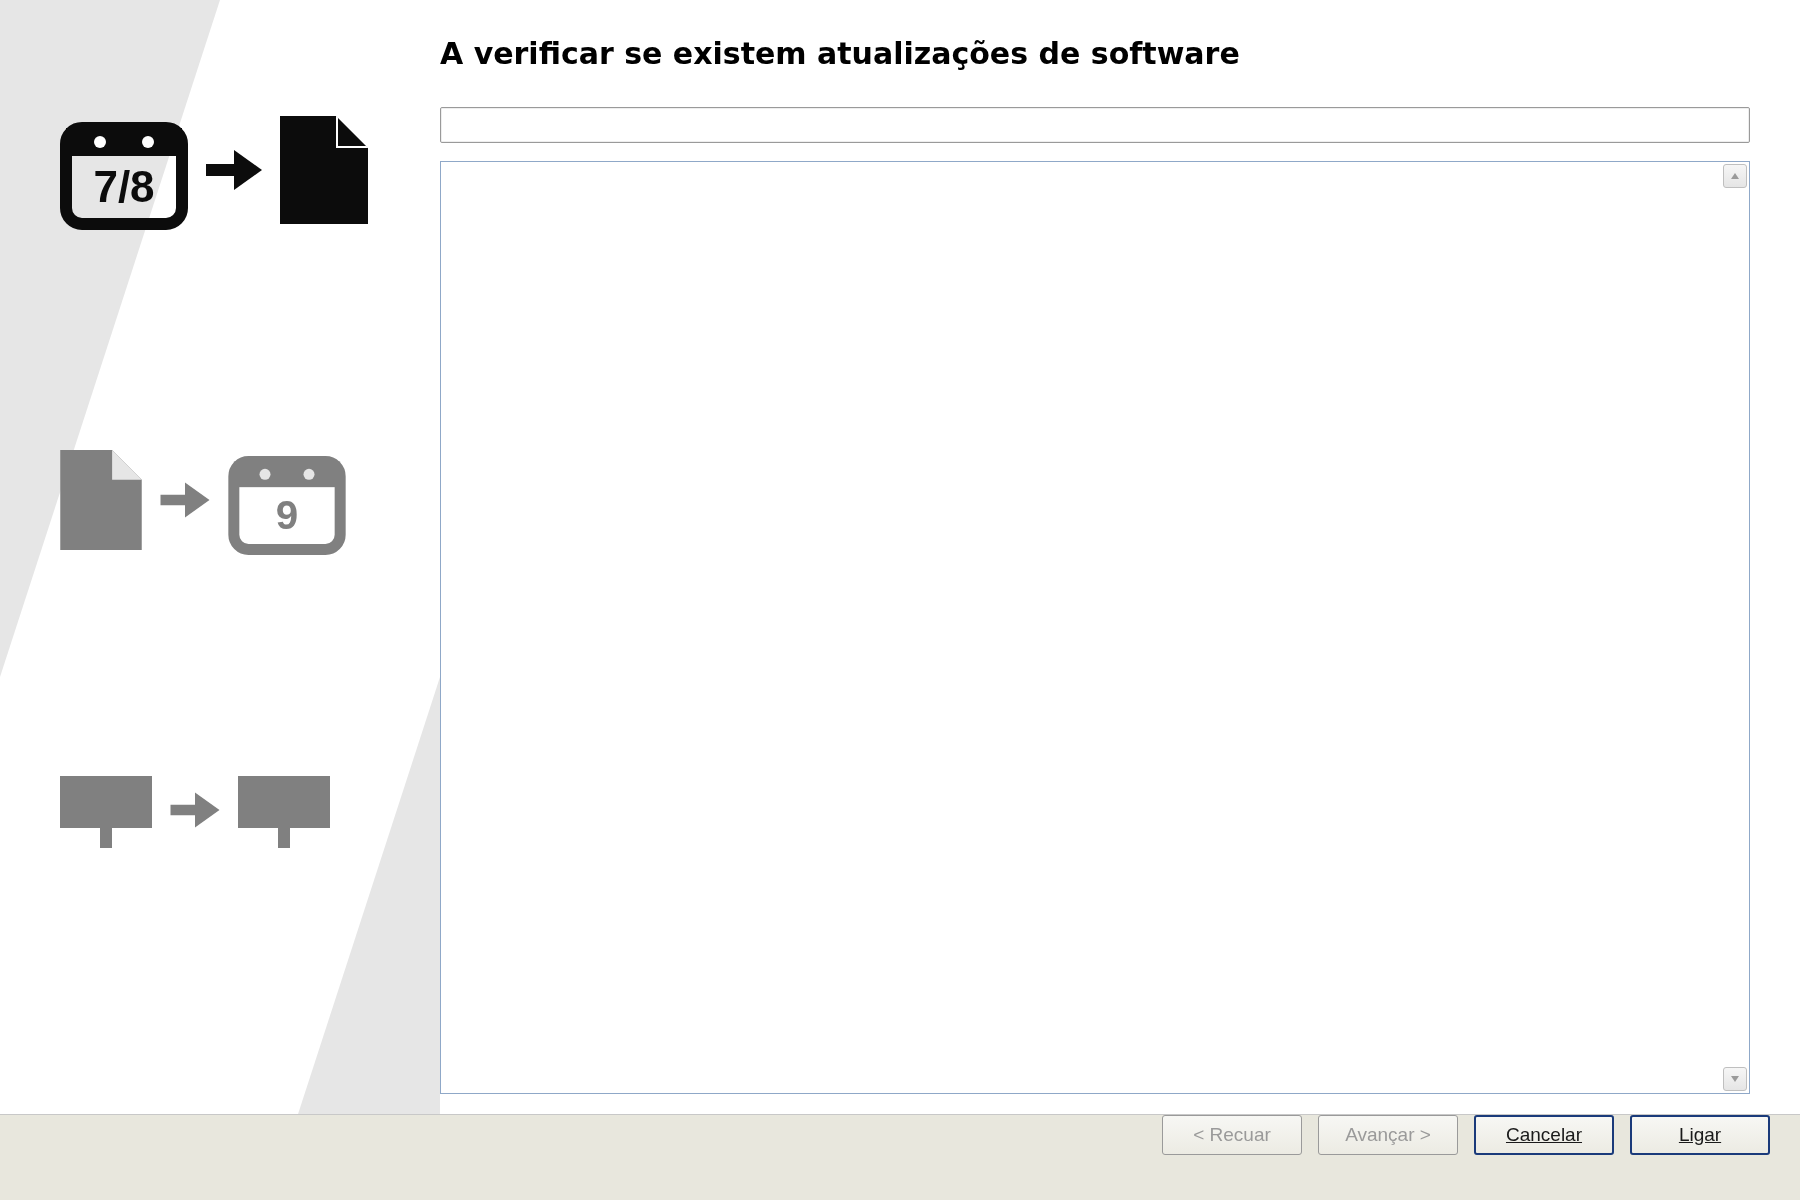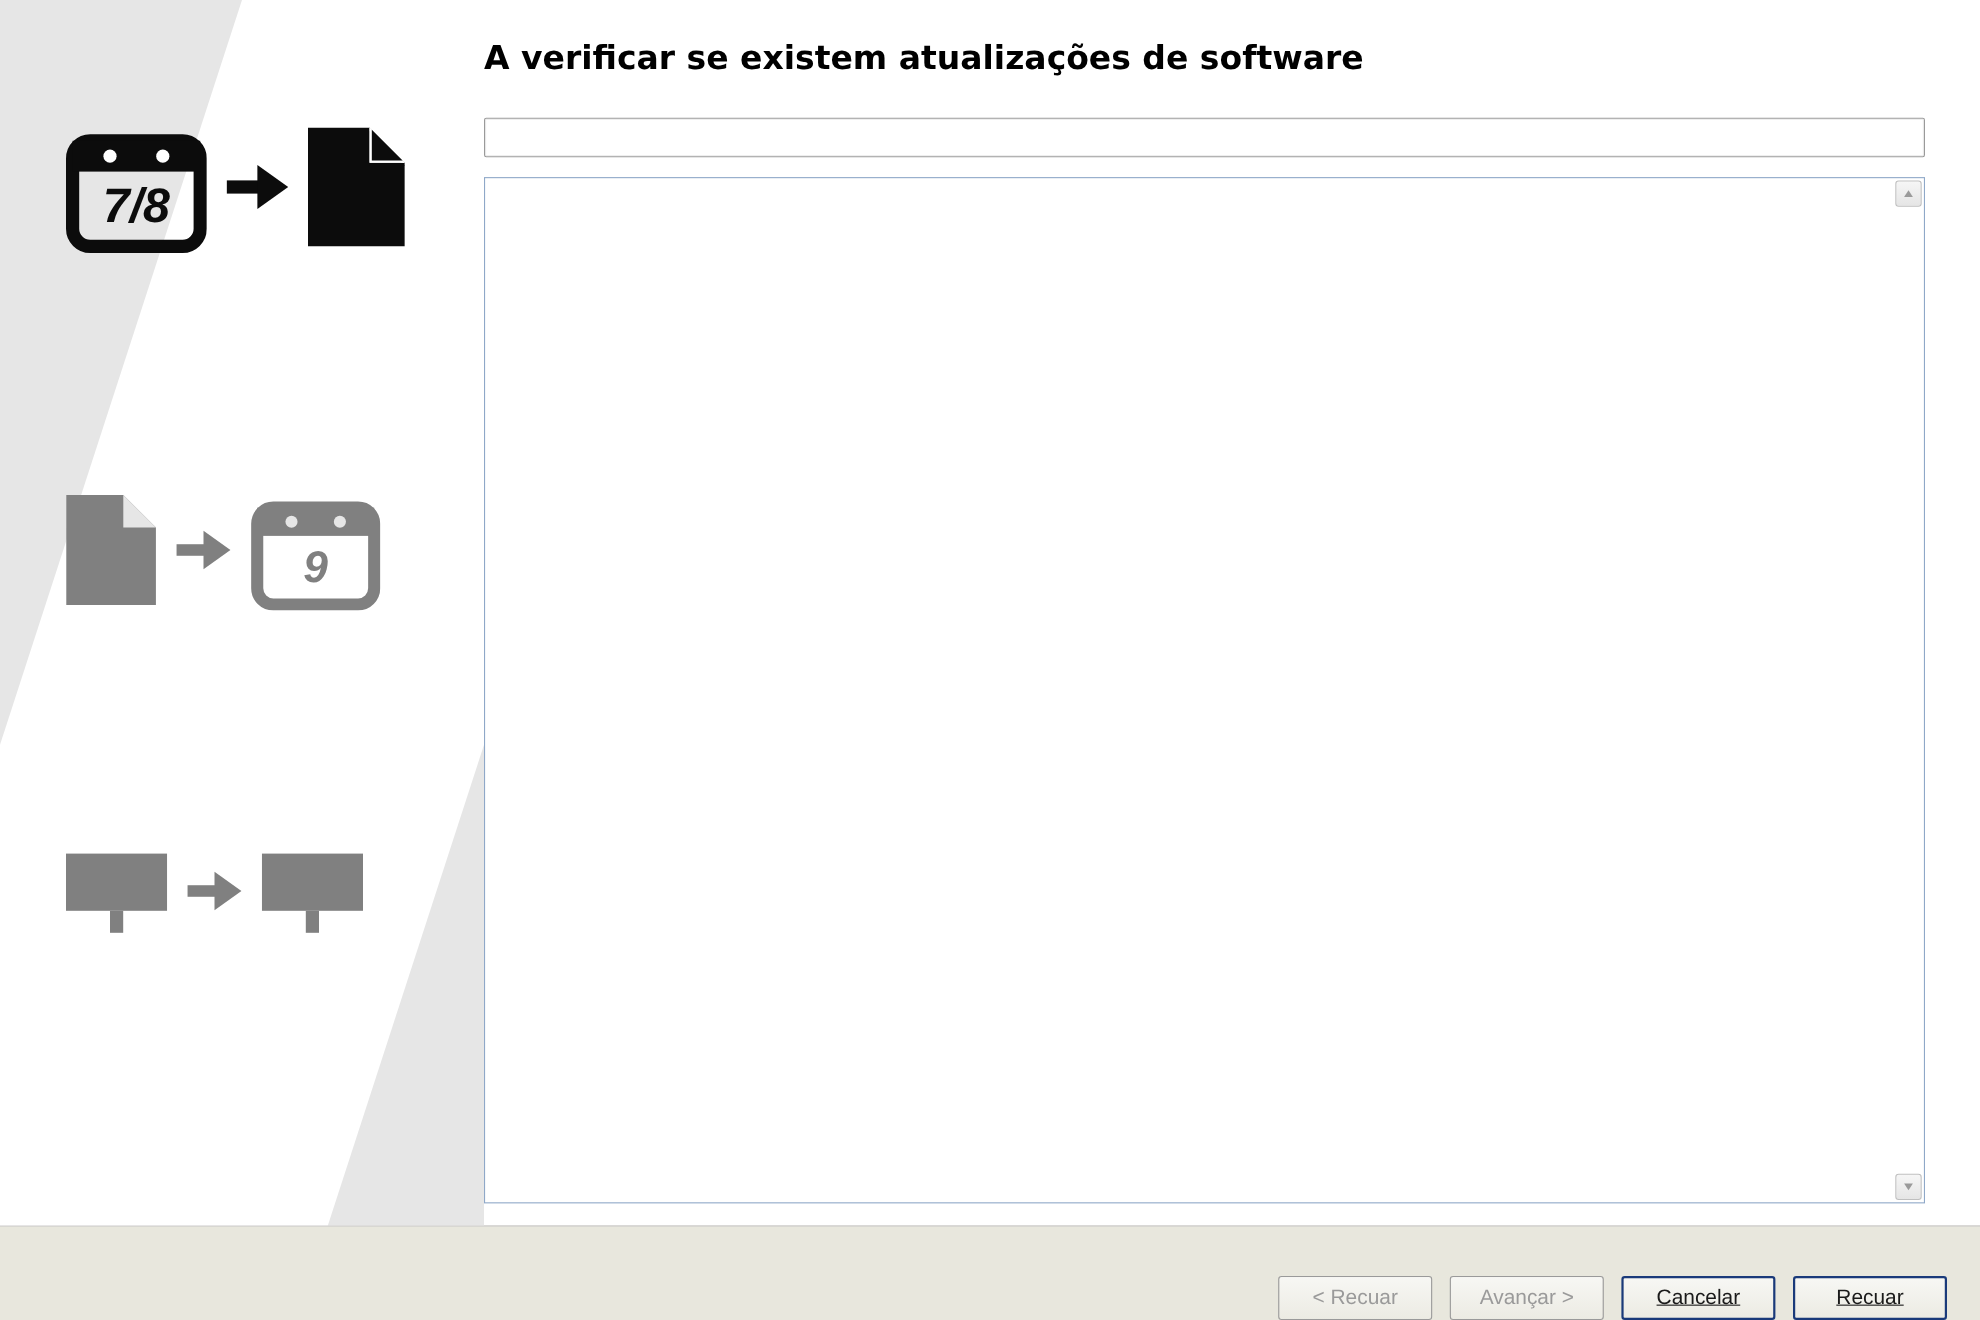--- a/index.html
+++ b/index.html
@@ -4,21 +4,20 @@
 <style>
   * { box-sizing: border-box; margin: 0; padding: 0; }
   html, body { width: 100%; height: 100%; font-family: "DejaVu Sans", "Liberation Sans", Arial, sans-serif; background: #fff; }
   .app { display: flex; flex-direction: column; width: 1800px; height: 1200px; margin: 0 auto; }
   .upper { flex: 1; display: flex; background: #ffffff; }
   .sidebar {
     width: 440px;
     background: #e6e6e6;
     position: relative;
     overflow: hidden;
-    font-style: italic;
   }
   
   .sidebar::after {
     content: "";
     position: absolute;
     top: 0; right: -220px;
     width: 440px; height: 100%;
     background: #ffffff;
     transform: skewX(-18deg);
     transform-origin: top right;
@@ -67,21 +66,21 @@
     display: flex; align-items: center; justify-content: center;
   }
   .scroll-btn.up { top: 2px; }
   .scroll-btn.down { bottom: 2px; }
   .scroll-btn svg { width: 10px; height: 10px; }
   .footer {
     height: 86px;
     border-top: 1px solid #c8c8c8;
     background: #e8e7dd;
     display: flex;
-    align-items: flex-end;
+    align-items: flex-start;
     justify-content: flex-end;
     padding: 0 30px;
     gap: 16px;
   }
   .btn {
     min-width: 140px;
     height: 40px;
     border: 1px solid #9a9a9a;
     border-radius: 3px;
     background: linear-gradient(#f7f7f4,#ecebe3);
@@ -189,15 +188,15 @@
             </svg>
         </div>
       </div>
     </main>
   </div>
 
   <footer class="footer">
     <button class="btn disabled">&lt; Recuar</button>
     <button class="btn disabled">Avançar &gt;</button>
     <button class="btn primary-outline">Cancelar</button>
-    <button class="btn primary-outline">Recuar</button>
+    <button class="btn primary-outline">Ligar</button>
   </footer>
 </div>
 
 </body></html>

